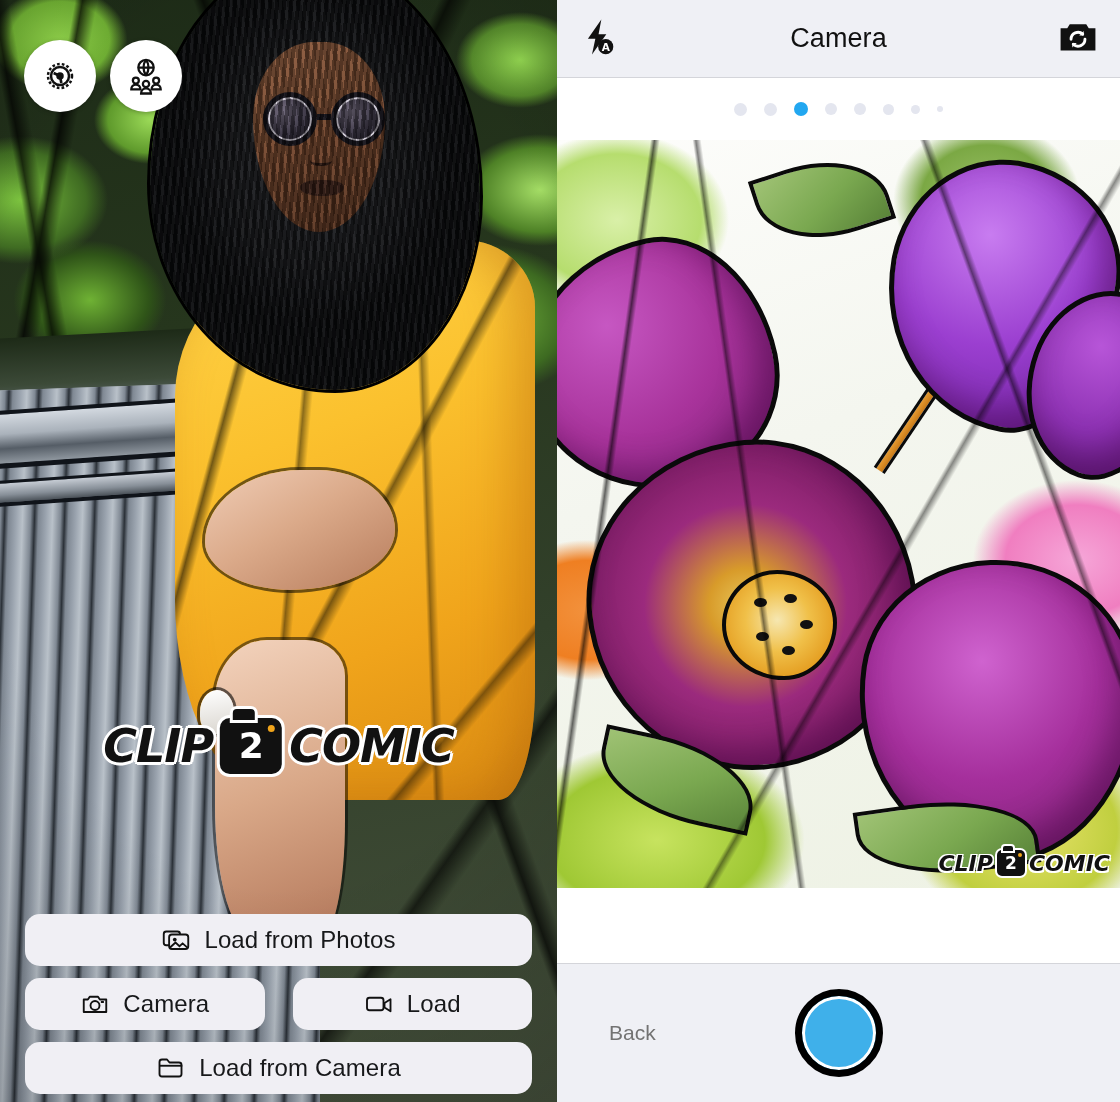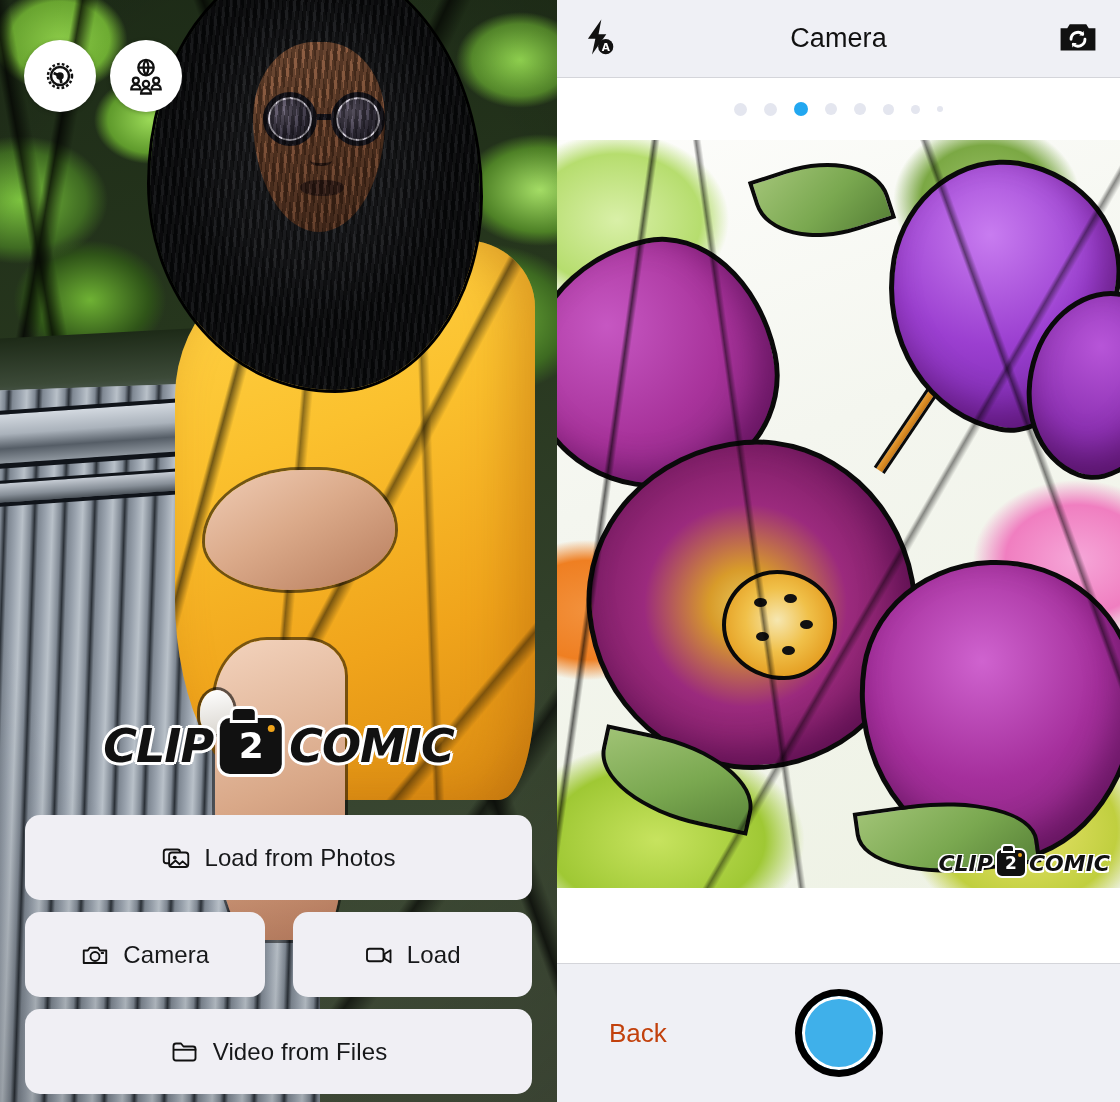--- a/index.html
+++ b/index.html
@@ -198,21 +198,21 @@
   .logo-two {
     color: #fff; font-family: "DejaVu Sans", sans-serif;
     font-weight: 700; font-size: 36px; line-height: 1;
   }
 
   
   .actions { position: absolute; left: 25px; right: 25px; bottom: 8px; }
   .btn {
     background: #f0eff4;
     border-radius: 15px;
-    height: 85px;
+    height: 52px;
     display: flex; align-items: center; justify-content: center; gap: 13px;
     color: #17181a;
     font-size: 24px;
     letter-spacing: .1px;
   }
   .btn svg { display: block; flex: none; }
   .row2 { display: flex; gap: 28px; margin-top: 12px; }
   .row2 .btn { flex: 1; }
   .btn.third { margin-top: 12px; }
 
@@ -348,21 +348,21 @@
   .wm-two { color: #fff; font-family: "DejaVu Sans", sans-serif; font-weight: 700; font-size: 17px; line-height: 1; }
   .wm-dot { position: absolute; top: 3px; right: 3px; width: 4px; height: 4px; border-radius: 50%; background:#f0a41b; }
 
   .white-gap { flex: 1; background: #ffffff; }
 
   .cam-footer {
     height: 139px; background: #eff0f5; border-top: 1px solid #d4d5da;
     position: relative; display: flex; align-items: center;
   }
   .back-label {
-    position: absolute; left: 52px; font-size: 26px; color: #c2410c;
+    position: absolute; left: 52px; font-size: 21px; color: #737373;
   }
   .shutter {
     position: absolute; left: 50%; transform: translateX(-50%);
     width: 88px; height: 88px; border-radius: 50%;
     background: #3fb0ea;
     border: 7px solid #000;
     box-shadow: inset 0 0 0 3px #ffffff;
   }
 </style>
 </head>
@@ -468,21 +468,21 @@
         </div>
       </div>
 
       <div class="btn third">
         <span>
           <svg width="30" height="30" viewBox="0 0 24 24" fill="none" stroke="#111" stroke-width="1.5">
             <path d="M2.8 7.2a2 2 0 012-2h4l2 2.4h7.6a2 2 0 012 2v7.2a2 2 0 01-2 2H4.8a2 2 0 01-2-2z" stroke-linejoin="round"></path>
             <path d="M2.8 10.2h18.2"></path>
           </svg>
         </span>
-        <span>Video from Files</span>
+        <span>Load from Camera</span>
       </div>
     </div>
   </div>
 
   <div class="right-panel">
 
     <div class="cam-header">
       <div class="hdr-icon">
         <span>
           <svg width="36" height="38" viewBox="0 0 24 26" fill="#111">

